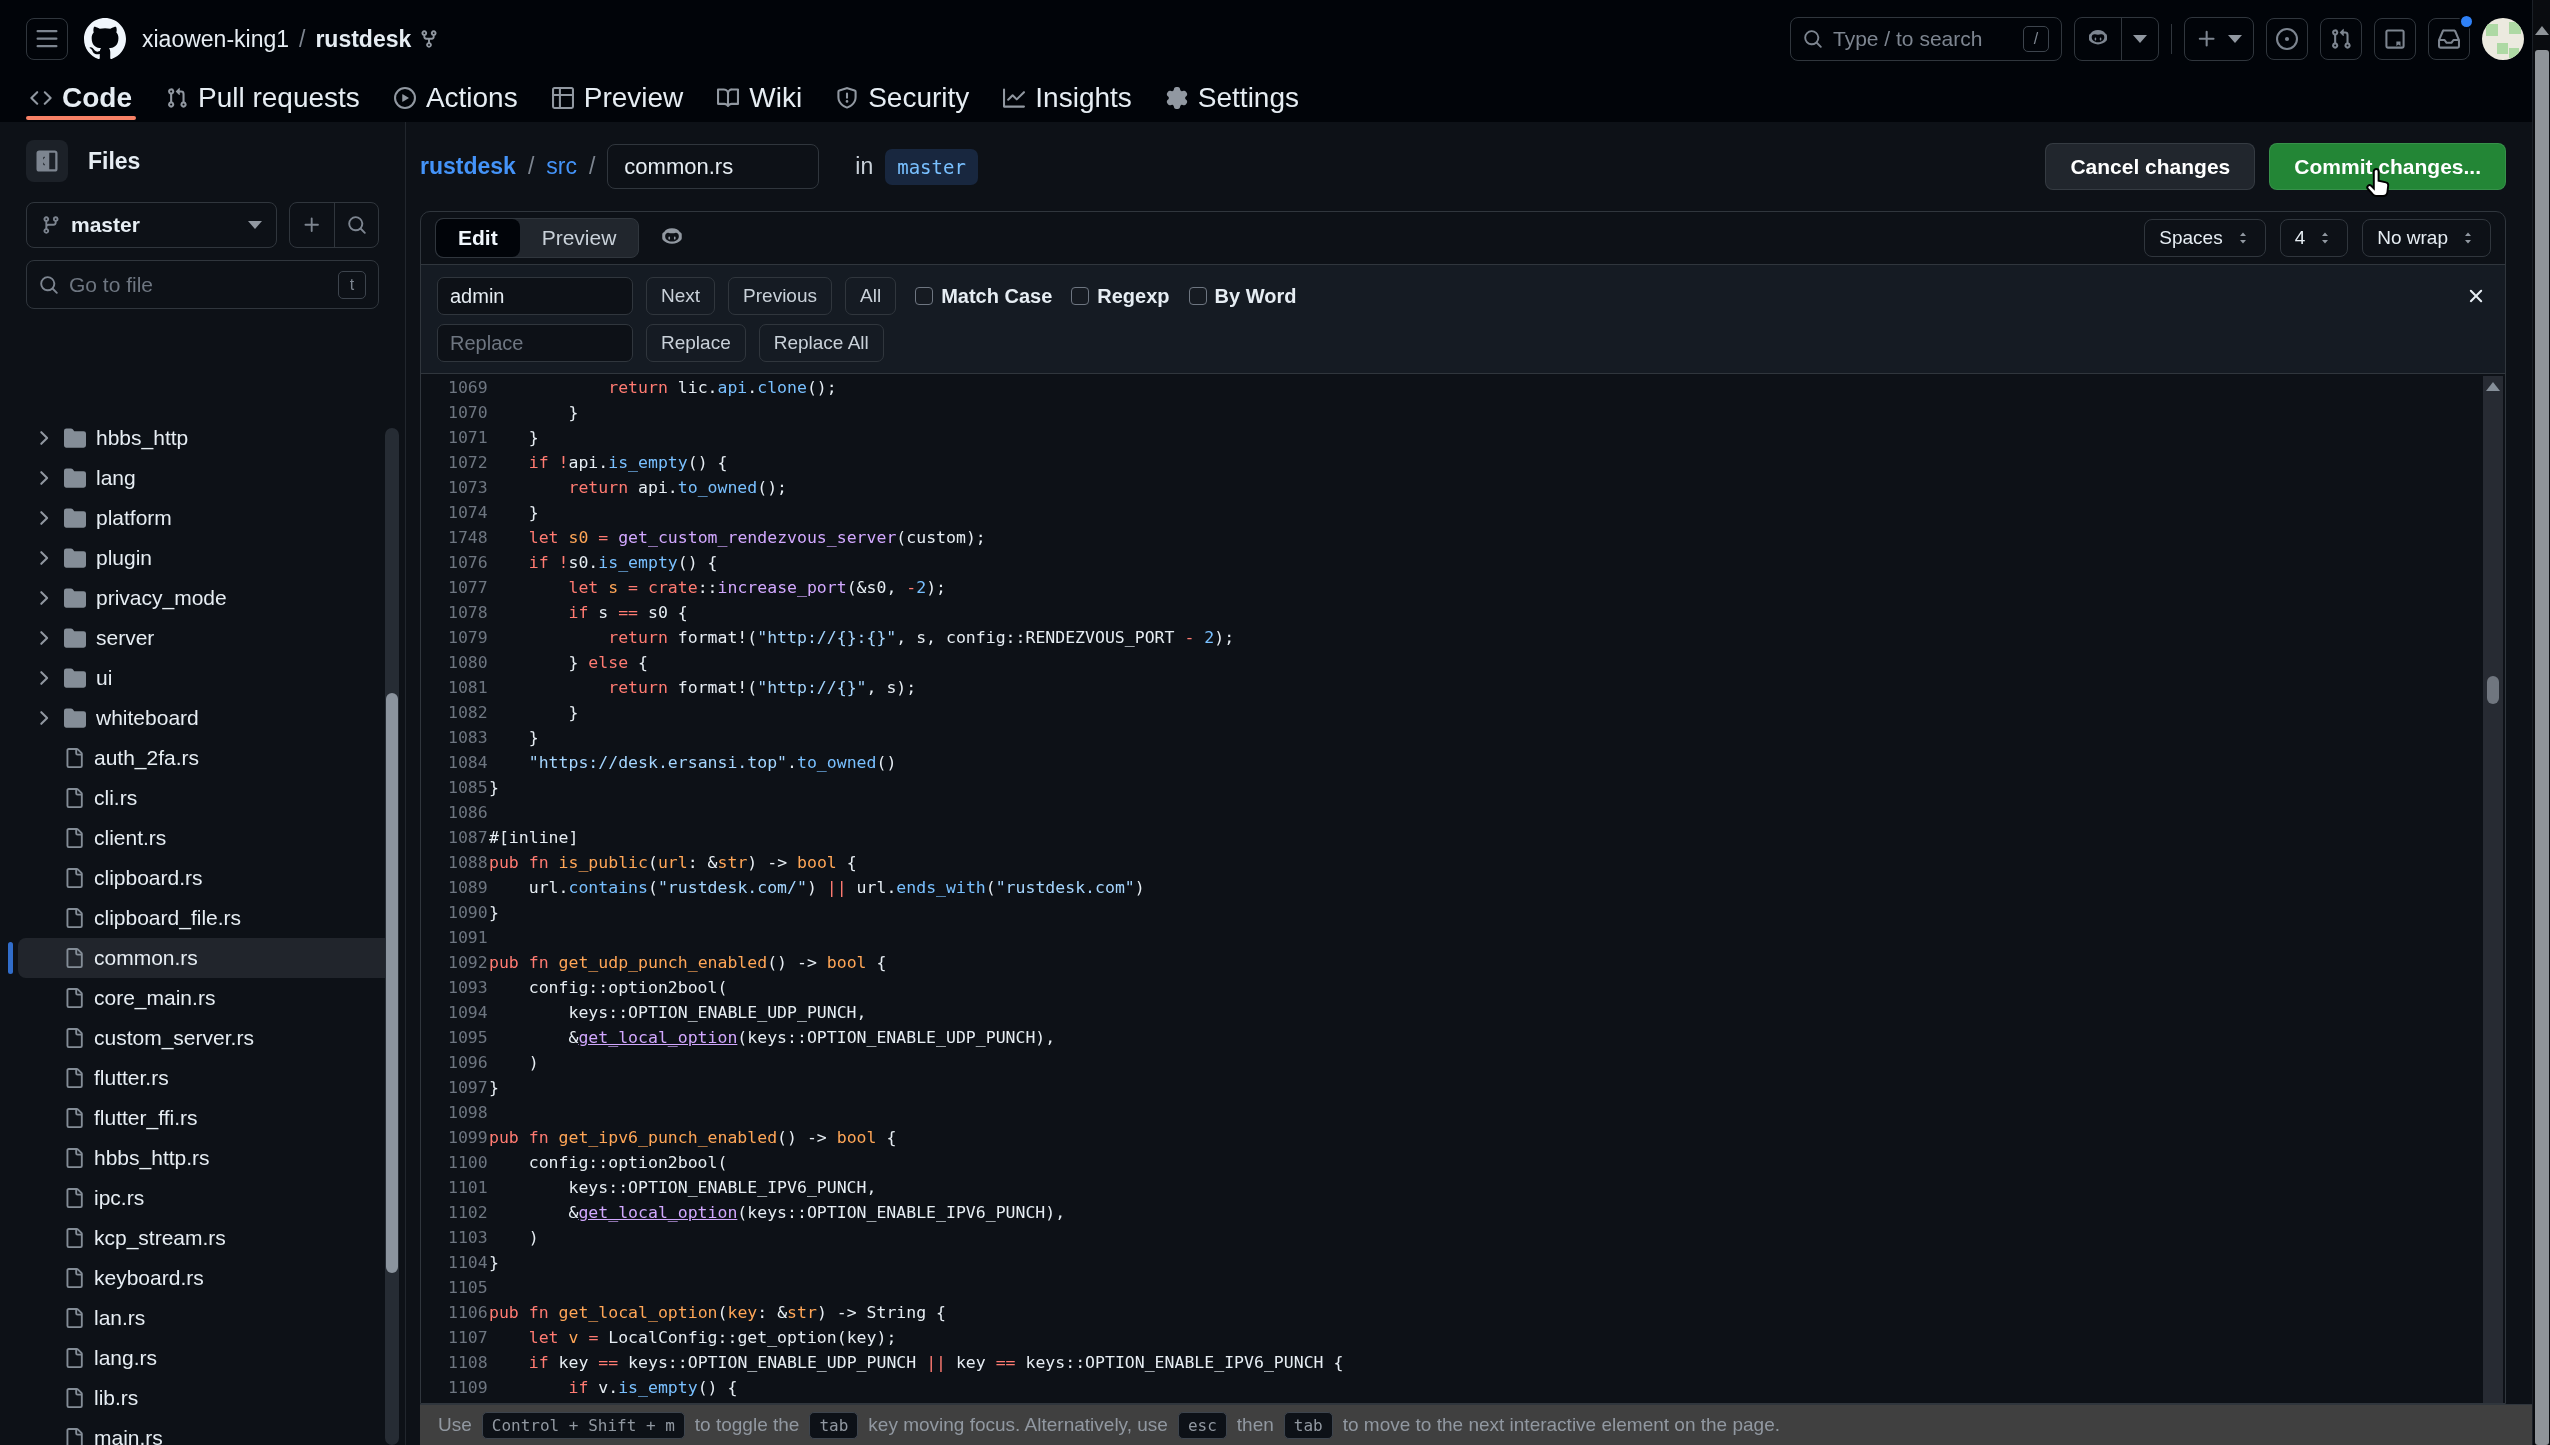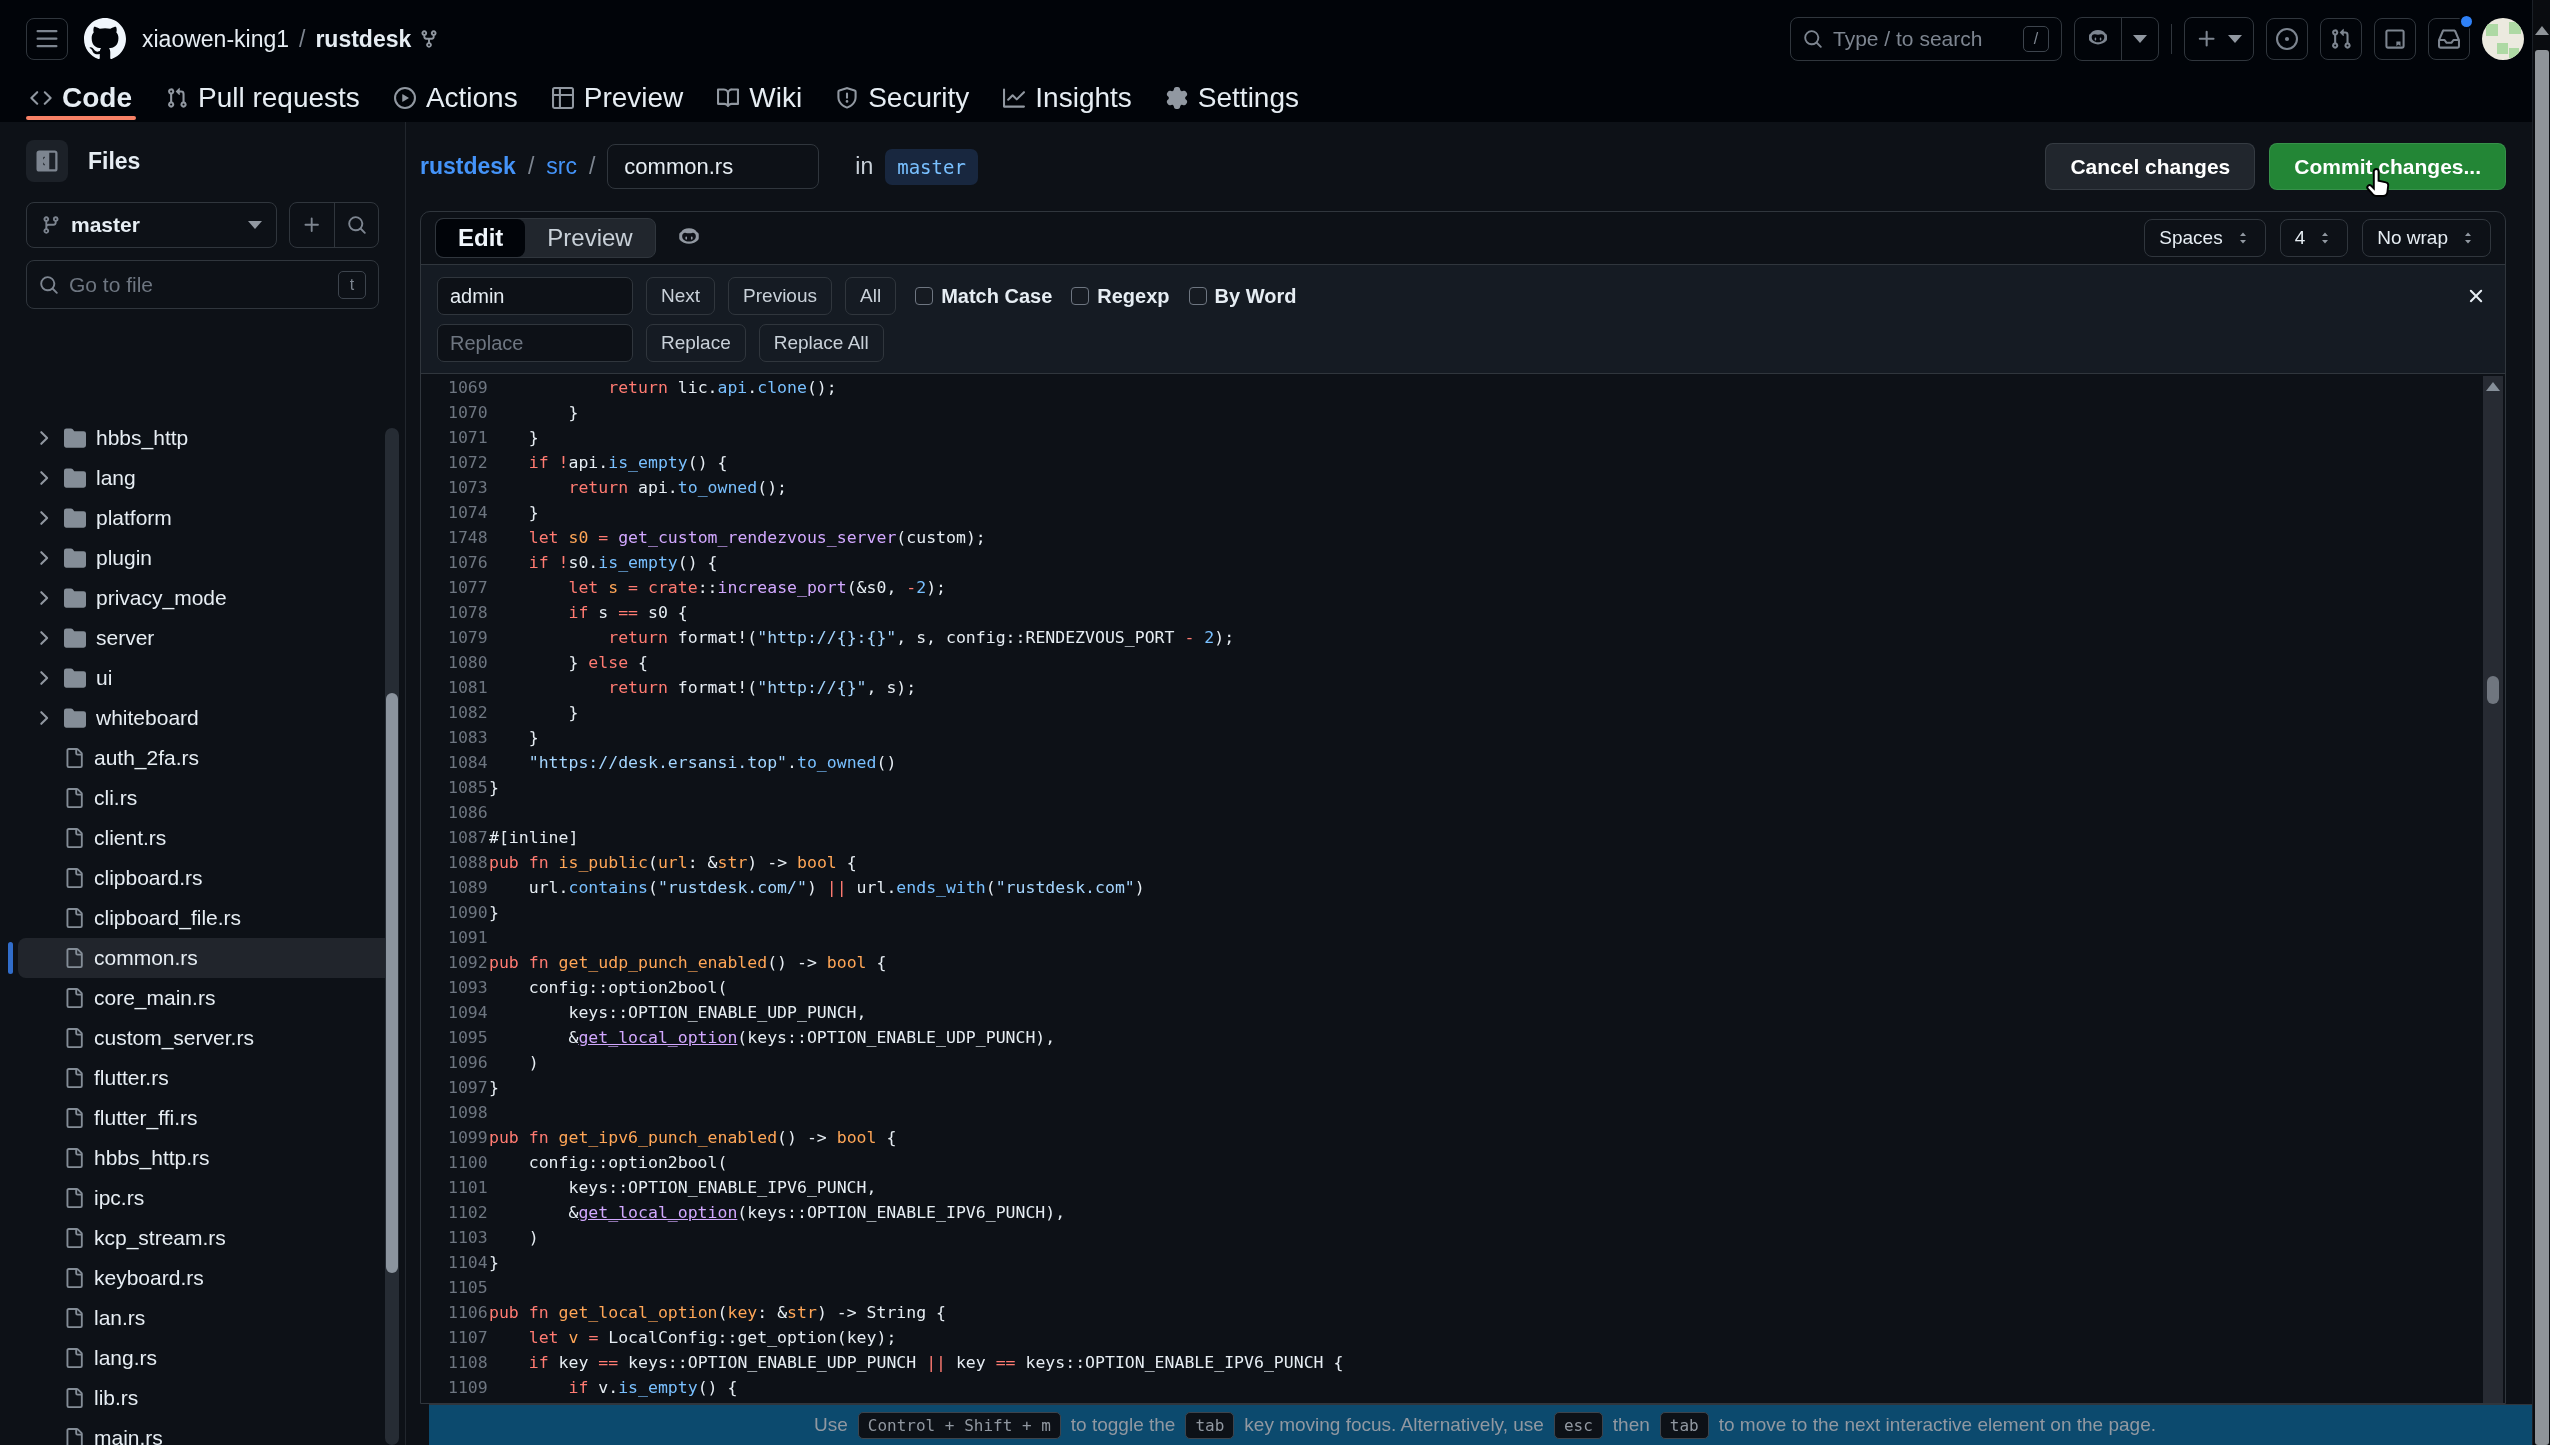--- a/index.html
+++ b/index.html
@@ -97,21 +97,21 @@
   .btn{height:47px;border-radius:8px;font-size:21px;font-weight:700;display:flex;align-items:center;
     padding:0 24px;border:1px solid rgba(240,246,252,.1);}
   .btn.default{background:var(--btn);color:#ffffff;}
   .btn.primary{background:var(--green);color:#fff;border-color:rgba(240,246,252,.1);}
 
   
   .panel{position:absolute;left:420px;top:211px;width:2086px;height:1193px;border:1px solid var(--border);
     border-radius:10px 10px 0 0;background:var(--panel);overflow:hidden;}
   .panel-head{height:52px;display:flex;align-items:center;padding:0 14px;gap:20px;}
   .seg{display:flex;height:40px;border:1px solid var(--border);border-radius:8px;background:#21262d;overflow:hidden;}
-  .seg .seg-item{display:flex;align-items:center;padding:0 22px;font-size:24px;color:#c9d1d9;}
+  .seg .seg-item{display:flex;align-items:center;padding:0 22px;font-size:21px;color:#c9d1d9;}
   .seg .seg-item.active{background:#010409;color:#f0f6fc;font-weight:700;border-radius:8px;}
   .panel-head .copilot{color:#9198a1;}
   .head-selects{margin-left:auto;display:flex;gap:14px;}
   .select{height:38px;border:1px solid var(--border);border-radius:8px;display:flex;align-items:center;
     gap:12px;padding:0 14px;font-size:19px;color:var(--txt);}
   .select .ud{color:#9198a1;}
 
   
   .findbar{position:relative;height:110px;background:var(--findbar);border-top:1px solid var(--border);
     border-bottom:1px solid var(--border);padding:12px 16px;}
@@ -134,23 +134,23 @@
   .code-line .lc{font-family:"DejaVu Sans Mono","Liberation Mono",monospace;color:#e6edf3;}
   .tok-w{color:#e6edf3;} .tok-k{color:#ff7b72;} .tok-o{color:#ffa657;}
   .tok-p{color:#d2a8ff;} .tok-u{color:#d2a8ff;text-decoration:underline;}
   .tok-b{color:#79c0ff;} .tok-s{color:#a5d6ff;}
   .code-scroll{position:absolute;right:2px;top:164px;bottom:0;width:20px;background:#272b33;}
   .code-scroll .up{margin:6px auto 0;width:0;height:0;border-left:7px solid transparent;
     border-right:7px solid transparent;border-bottom:9px solid #868f99;}
   .code-thumb{position:absolute;left:4px;width:12px;top:300px;height:28px;border-radius:6px;background:#70767f;}
 
   
-  .hintbar{position:absolute;left:429px;top:1404px;width:2112px;height:41px;background:#0c4a6e;
+  .hintbar{position:absolute;left:420px;top:1404px;width:2112px;height:41px;background:#404040;
     border-top:1px solid var(--border);display:flex;align-items:center;padding:0 18px;gap:10px;
-    font-size:19px;color:#9198a1;white-space:nowrap;justify-content:center;}
+    font-size:19px;color:#9198a1;white-space:nowrap;}
   .hintbar kbd{font-family:"DejaVu Sans Mono","Liberation Mono",monospace;font-size:16px;color:#9198a1;
     border:1px solid var(--border2);border-radius:5px;padding:3px 9px;background:#0d1117;}
 
   
   .page-scroll{position:absolute;right:0;top:0;width:18px;height:1445px;background:#0a0c10;border-left:1px solid #1b2027;}
   .page-scroll .up{margin:26px auto 0;width:0;height:0;border-left:7px solid transparent;
     border-right:7px solid transparent;border-bottom:9px solid #8f9499;}
   .page-thumb{position:absolute;left:2px;width:14px;top:50px;bottom:0;background:#8f9499;border-radius:3px;}
 
   .cursor{position:absolute;left:2360px;top:166px;width:36px;height:36px;z-index:50;pointer-events:none;}

